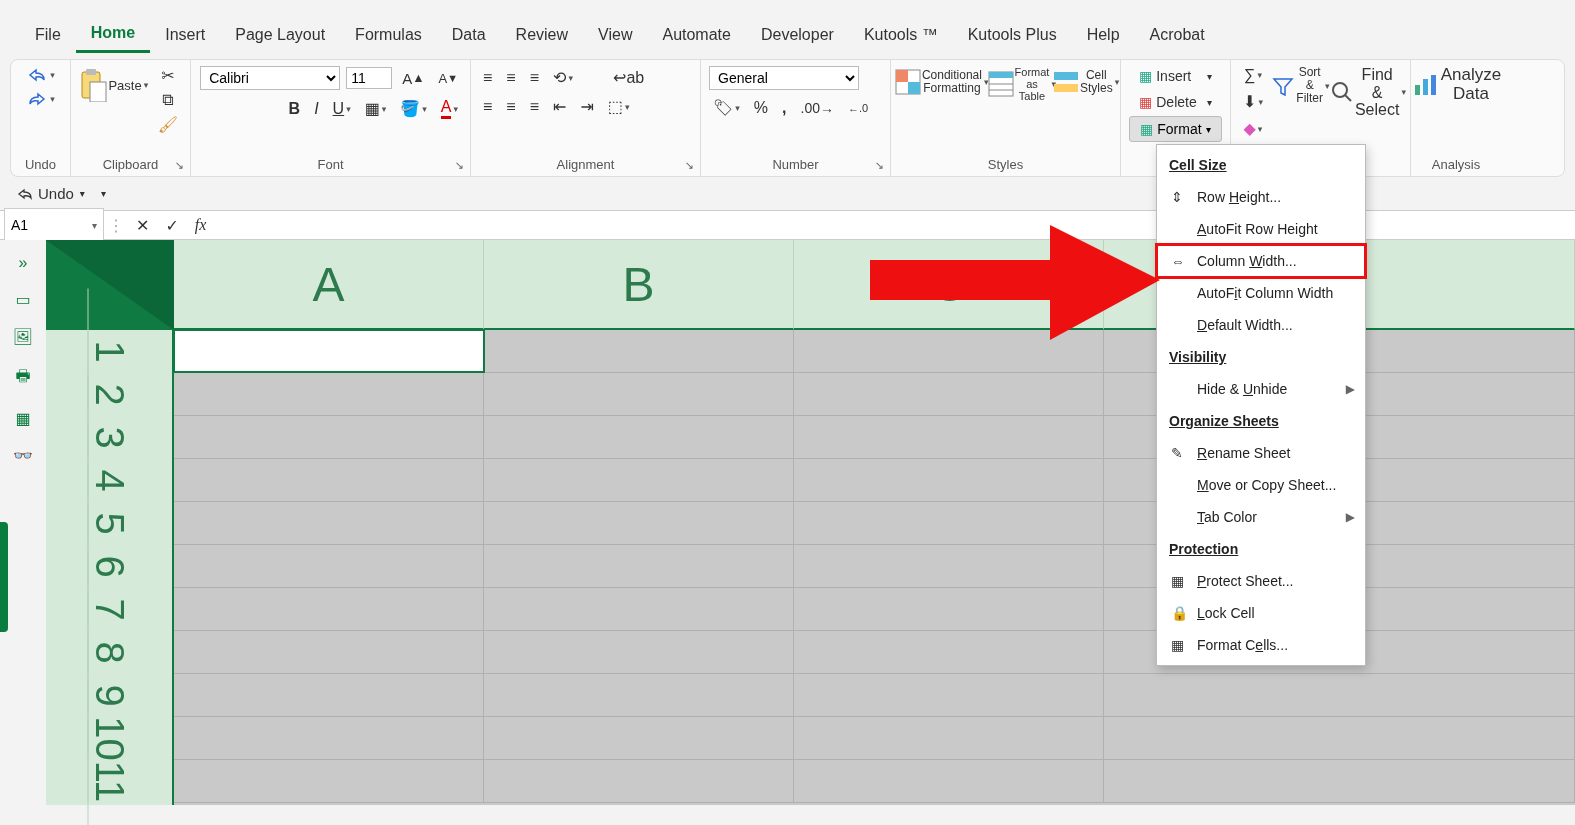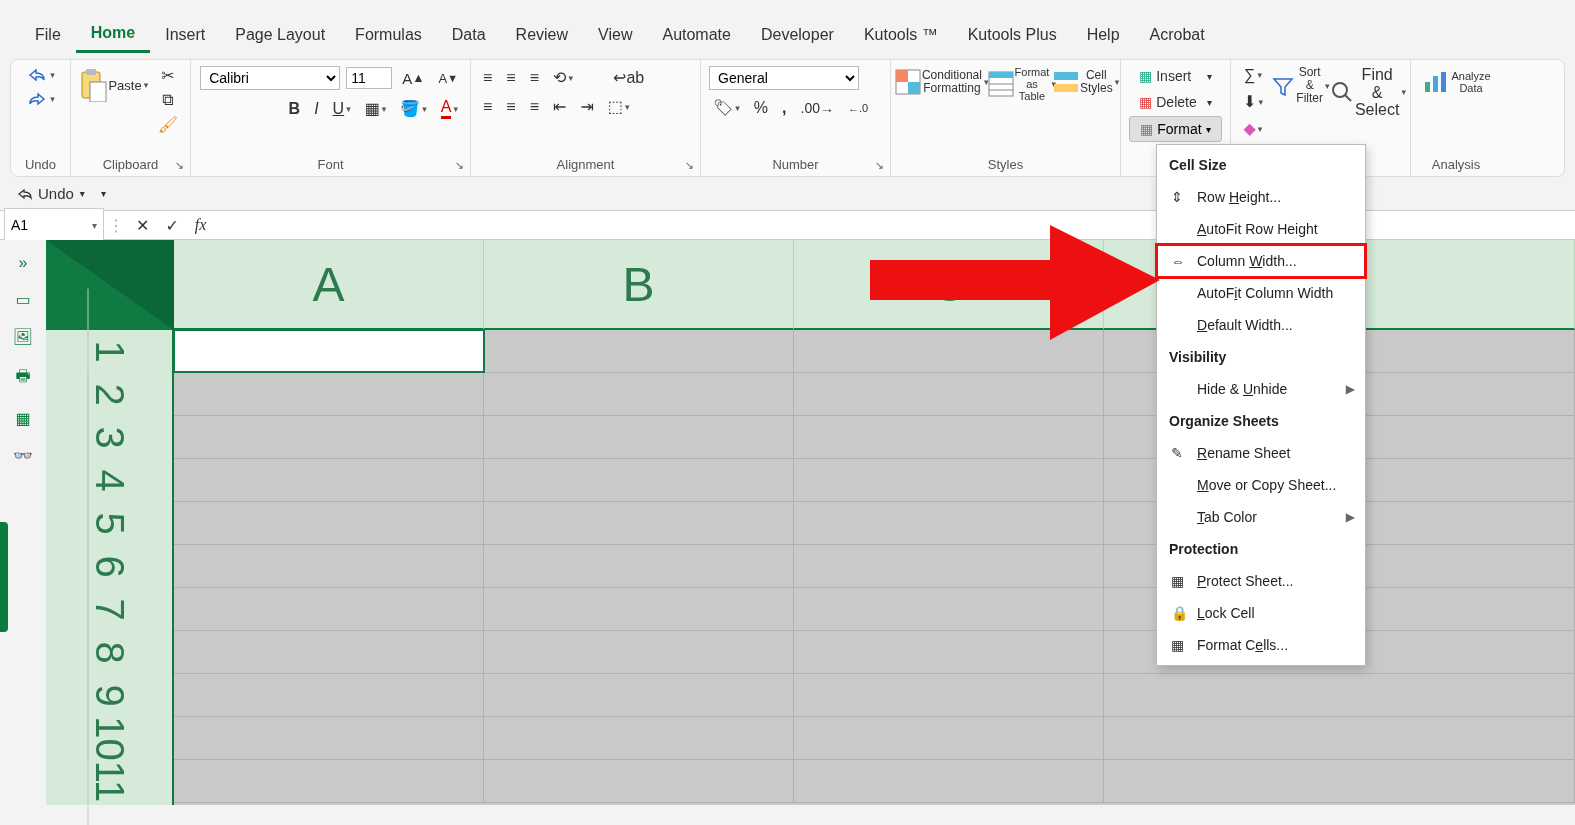--- a/index.html
+++ b/index.html
@@ -58,21 +58,21 @@
 .row-h { height: 43px; border-bottom: 1px solid #b7d4bc; display: flex; align-items: center; justify-content: center; color: #2d7a4d; font-size: 40px; transform: rotate(90deg); }
 
 .cells { position: absolute; left: 128px; top: 90px; right: 0; bottom: 0; }
 .row { height: 43px; border-bottom: 1px solid #b0b0b0; display: flex; }
 .cell { width: 310px; border-right: 1px solid #b0b0b0; }
 .cell.last { flex: 1; }
 .cell.active { background: #fff; outline: 2px solid #0f7a42; outline-offset: -1px; }
 
 
 .menu { position: absolute; left: 1156px; top: 144px; width: 210px; background: #fff; border: 1px solid #bbb; box-shadow: 2px 4px 10px rgba(0,0,0,0.2); z-index: 50; padding: 4px 0; }
-.menu .hdr { font-weight: 700; font-size: 14px; padding: 8px 12px; color: #222; }
+.menu .hdr { font-weight: 700; font-size: 14px; padding: 8px 12px; color: #222; text-decoration: underline; }
 .menu .mi { display: flex; align-items: center; gap: 10px; padding: 8px 12px 8px 14px; font-size: 14px; color: #222; cursor: pointer; position: relative; }
 .menu .mi .mico { width: 16px; font-size: 14px; color: #333; }
 .menu .mi .sub { position: absolute; right: 10px; color: #666; font-size: 12px; }
 .menu .mi.hl { outline: 3px solid #ee1010; outline-offset: -1px; }
 .menu u { text-decoration: underline; }
 
 
 .arrow { position: absolute; left: 870px; top: 225px; z-index: 60; }
 
 
@@ -319,21 +319,21 @@
   <div class="group" style="width:90px;border-right:none">
     <div class="group-body">
       <div class="big btn">
         <span class="ico">
             <svg width="30" height="28">
               <rect x="4" y="14" width="5" height="10" fill="#4a8"></rect>
               <rect x="12" y="8" width="5" height="16" fill="#4ad"></rect>
               <rect x="20" y="4" width="5" height="20" fill="#48d"></rect>
             </svg>
           </span>
-        <span style="font-size:11px;line-height:1.1">Analyze Data</span>
+        <span style="font-size:17px;line-height:1.1">Analyze Data</span>
       </div>
     </div>
     <div class="group-label">Analysis</div>
   </div>
 </div>
 
 <div class="qat2">
   <span class="item btn">
     <svg width="18" height="16">
         <path d="M3 8 L8 4 L8 6 Q15 6 15 12 Q13 9 8 10 L8 12 Z" fill="none" stroke="#333" stroke-width="1.3"></path>

